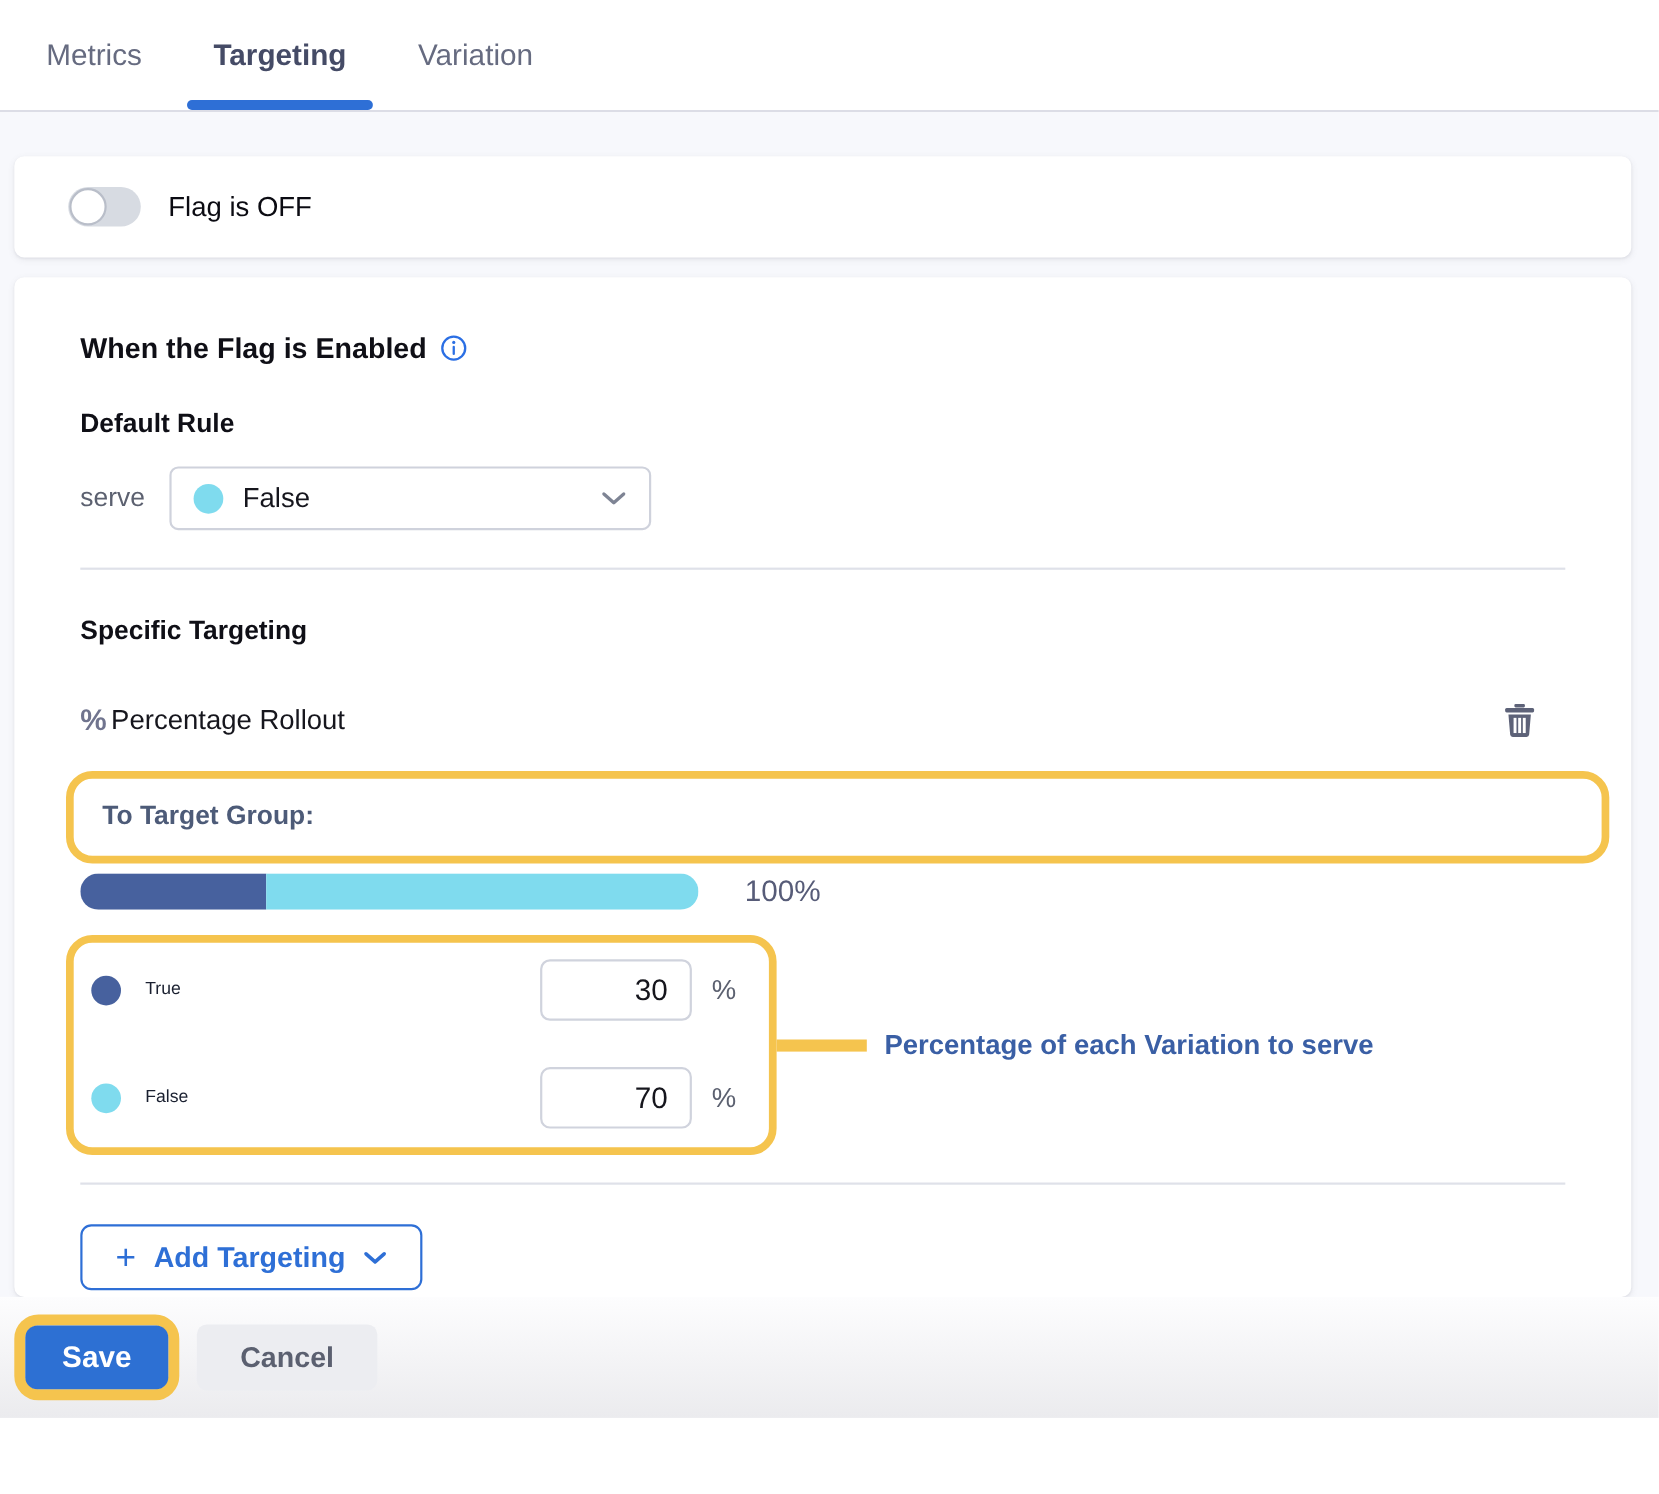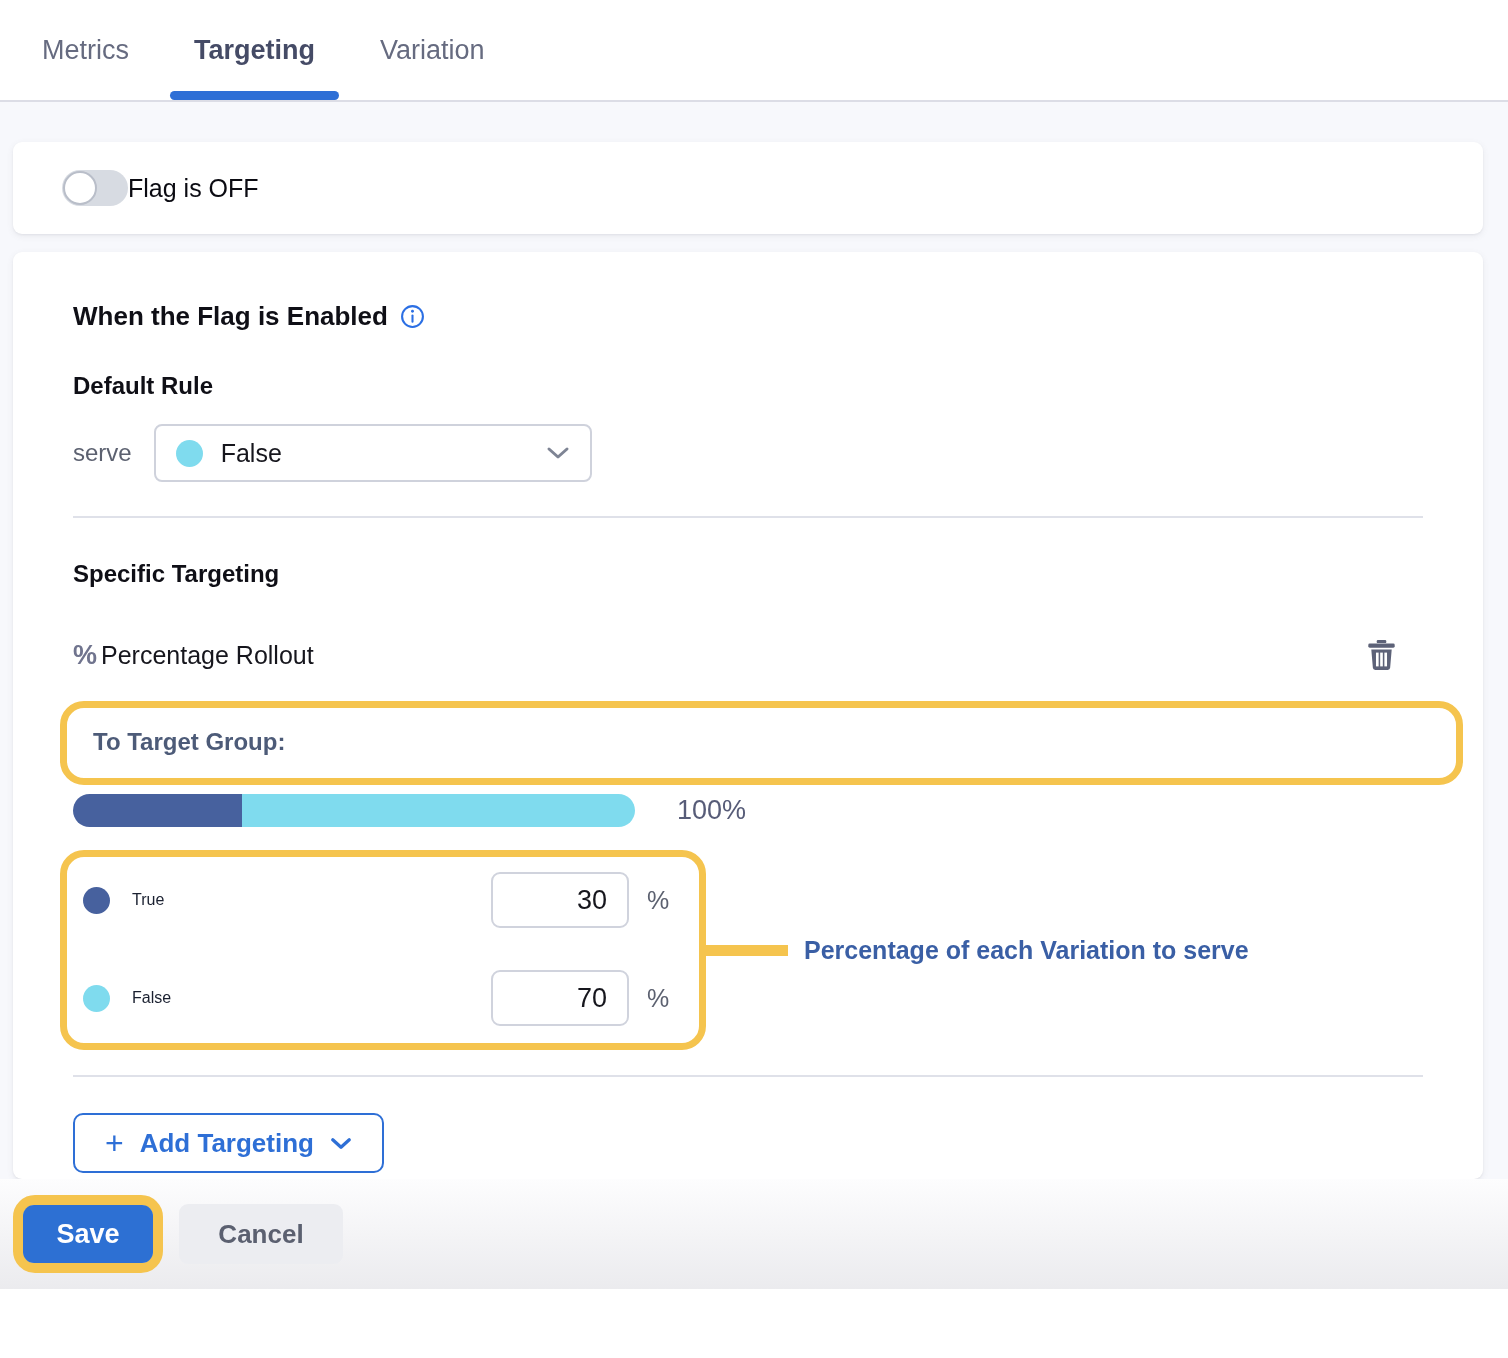--- a/index.html
+++ b/index.html
@@ -14,21 +14,21 @@
   .tab.active { color:#454b66; font-weight:700; }
   .tab.active .tab-underline { position:absolute; left:-24px; right:-24px; bottom:0;
     height:9px; background:#2e6fd6; border-radius:5px; }
 
   
   .page { background:#f7f8fc; padding:40px 25px 0 13px; }
   .card { background:#ffffff; border-radius:9px;
     box-shadow:0 1px 2px rgba(40,41,61,.05), 0 2px 6px rgba(96,97,112,.10); }
 
   
-  .flag-card { height:92px; display:flex; align-items:center; padding-left:49px; }
+  .flag-card { height:92px; display:flex; align-items:center; padding-left:49px; gap:25px; }
   .toggle { width:66px; height:36px; border-radius:18px; background:#d7dbe2; position:relative; cursor:pointer; }
   .toggle-knob { position:absolute; left:1px; top:1px; width:34px; height:34px;
     border-radius:50%; background:#ffffff; border:2px solid #b9bec9; }
   .flag-label { font-size:25px; color:#0b0b12; }
 
   
   .main-card { margin-top:18px; padding:48px 60px 6px 60px; }
   .section-title { font-size:26px; font-weight:700; color:#0f0f16;
     display:flex; align-items:center; gap:12px; line-height:32px; }
   .sub-title { font-size:24px; font-weight:600; color:#0f0f16; line-height:28px; }

